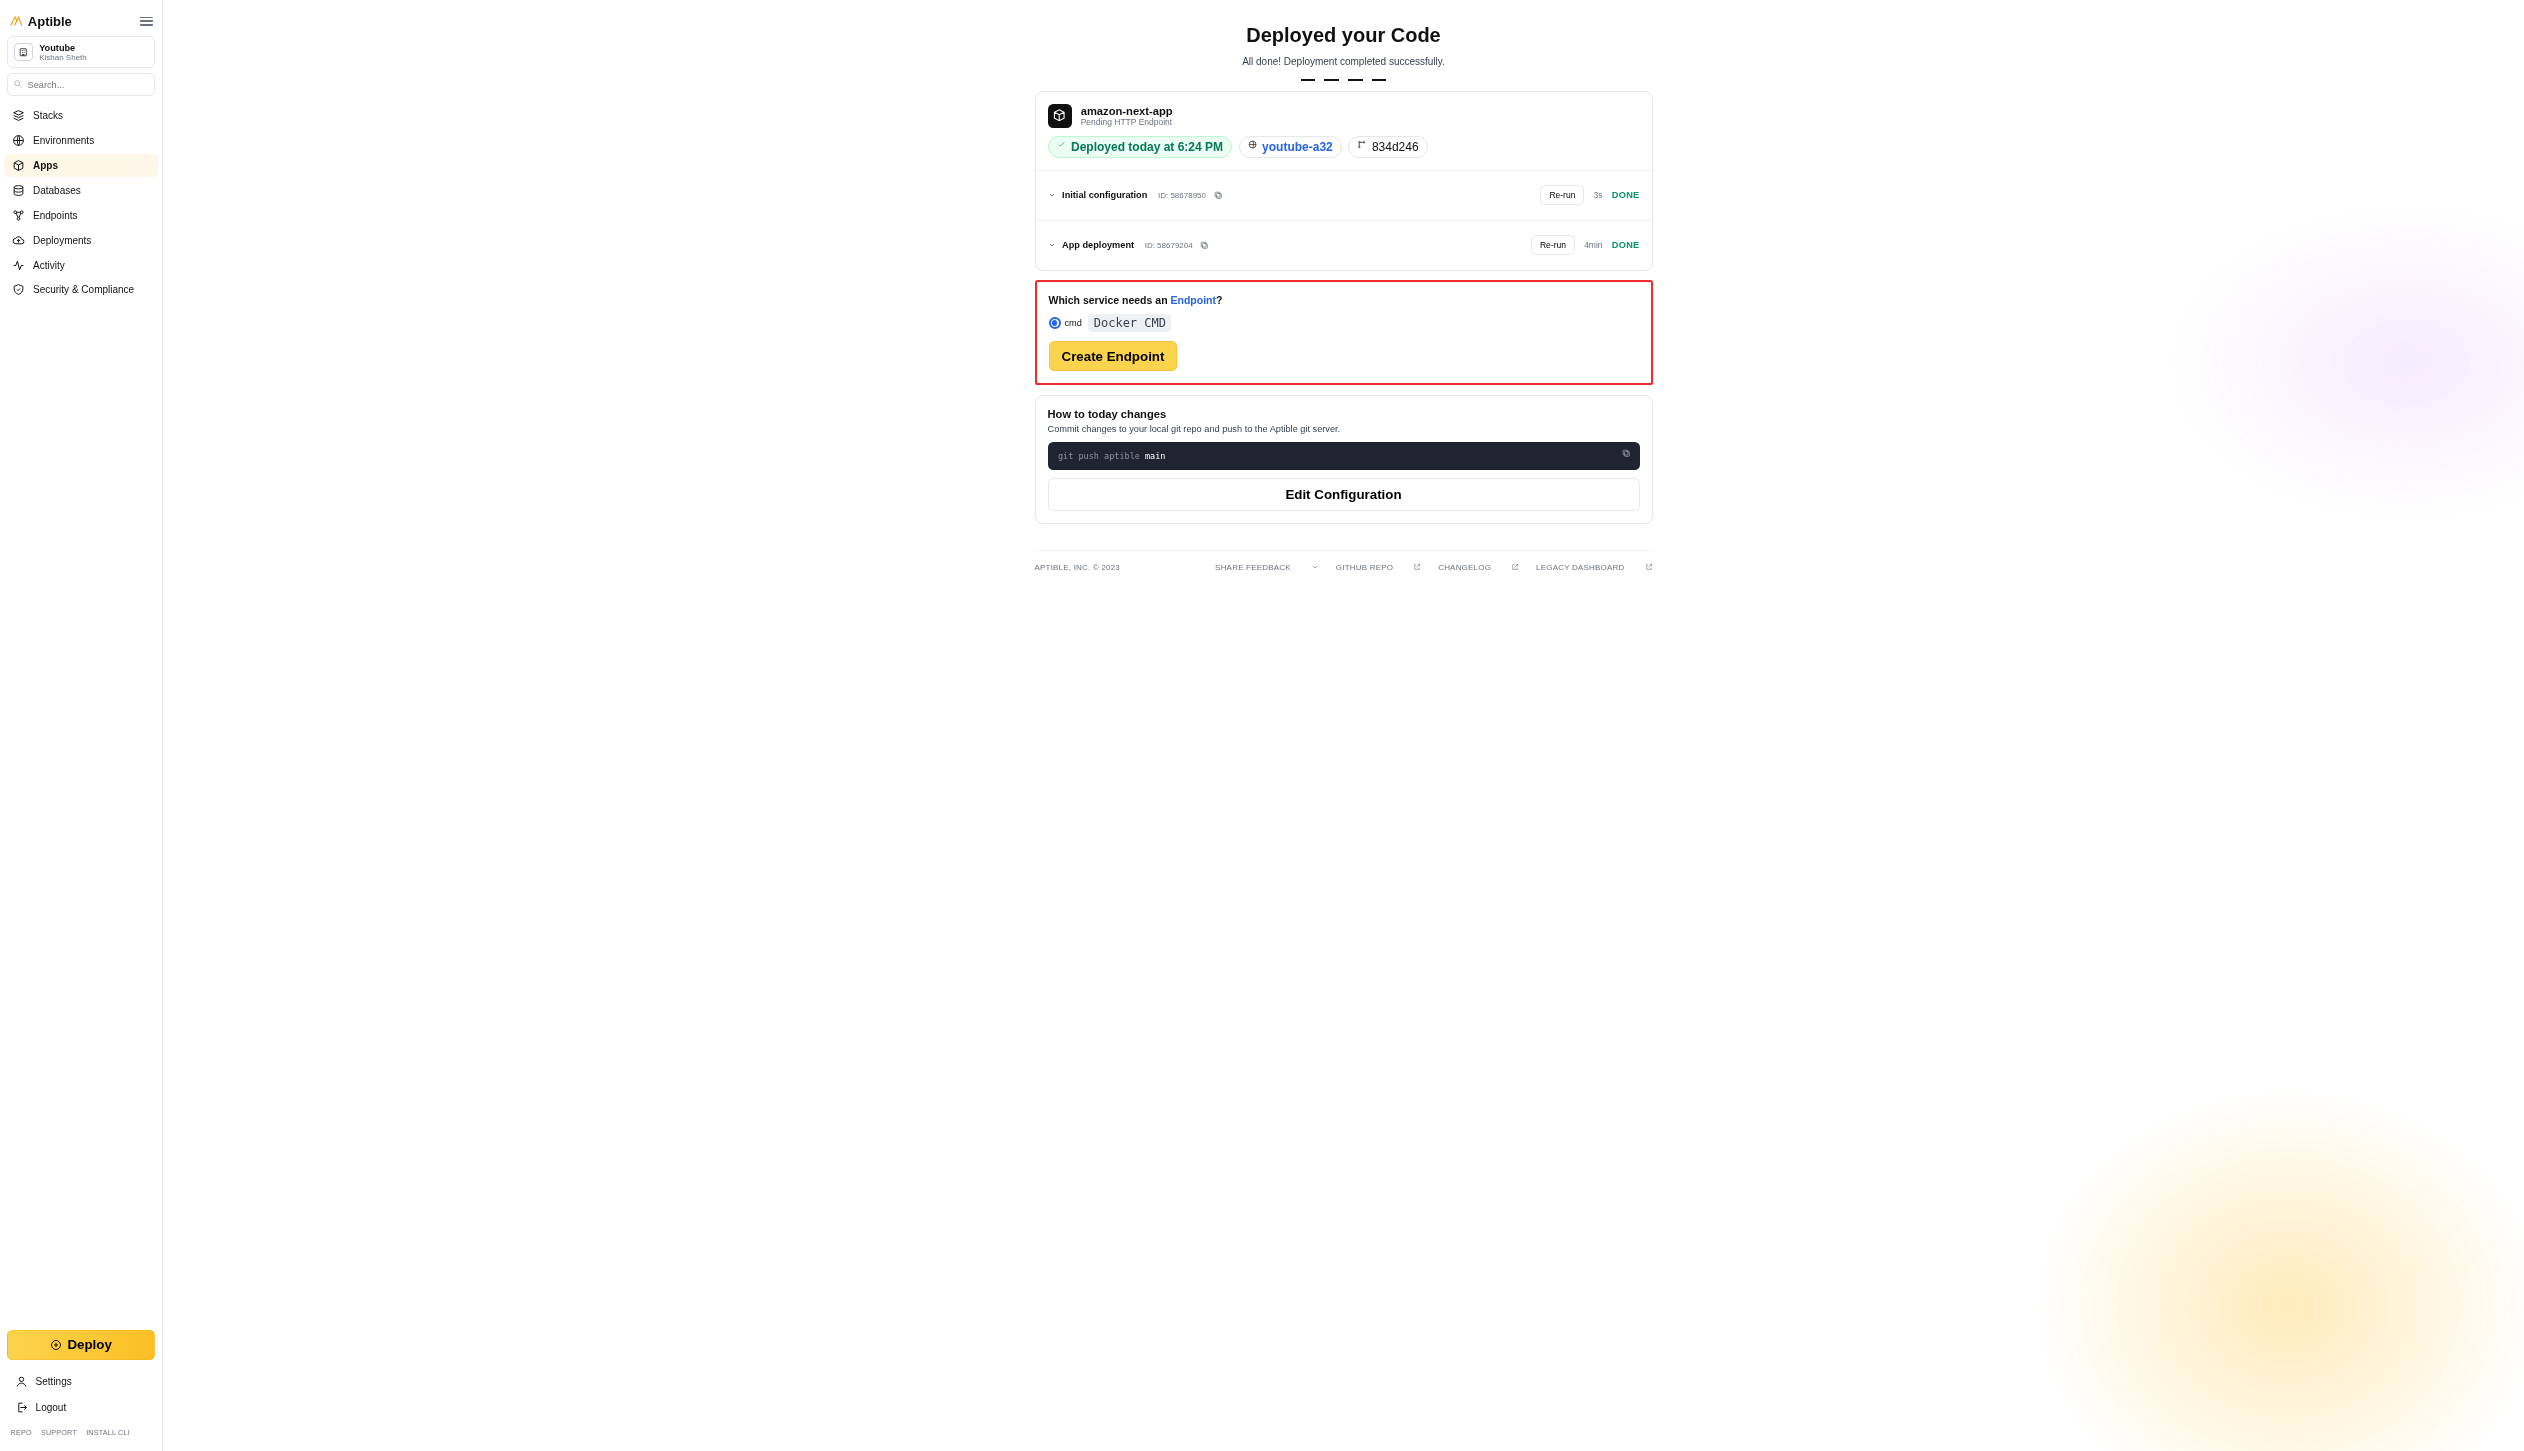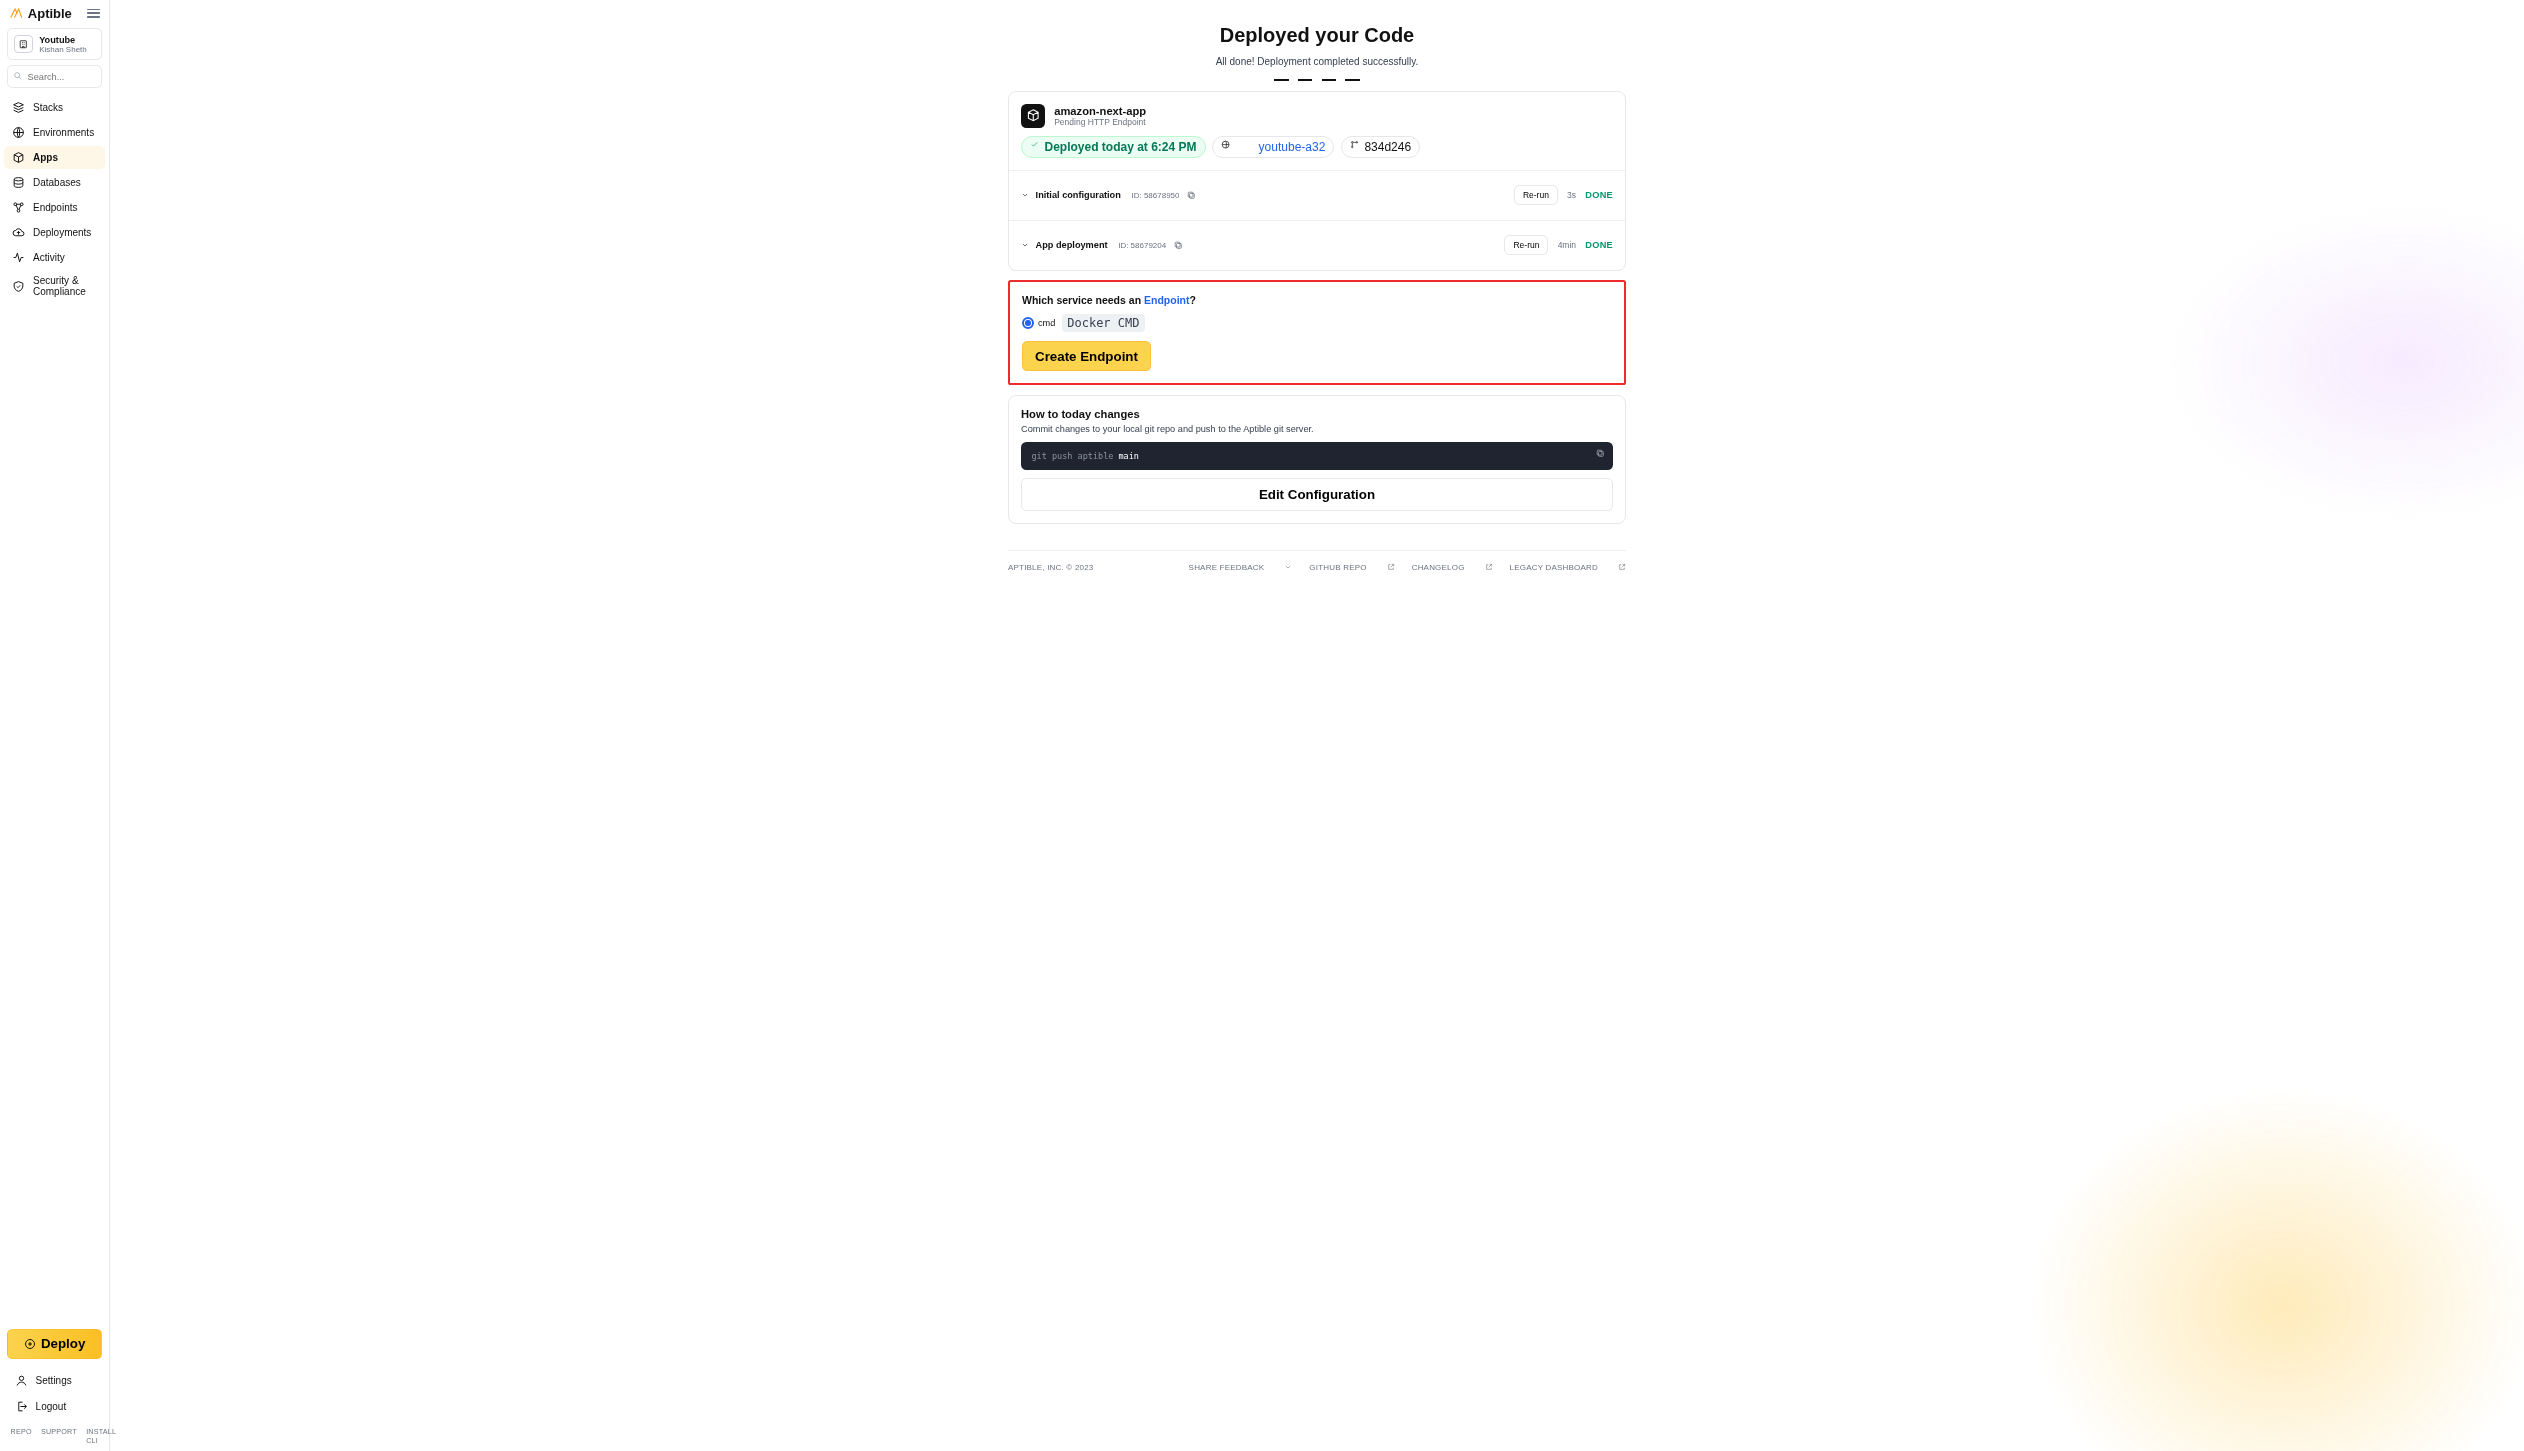--- a/index.html
+++ b/index.html
@@ -1,18 +1,18 @@
 <!DOCTYPE html>
 <html style="font-size:10.5px"><head>
 <meta charset="utf-8">
 <style>
 * { box-sizing: border-box; margin: 0; padding: 0; }
 body { font-family: -apple-system, BlinkMacSystemFont, "Segoe UI", Helvetica, Arial, sans-serif; font-size: 9.2px; color: #111; background: #fff; }
 .app { display: flex; height: 100vh; }
-.sidebar { width: 110px; border-right: 0.7px solid #e5e7eb; display: flex; flex-direction: column; padding: 3px 4px; }
+.sidebar { width: 163px; border-right: 0.7px solid #e5e7eb; display: flex; flex-direction: column; padding: 11px 4px; }
 .sidebar-header { display: flex; align-items: center; justify-content: space-between; padding: 2.6px 5.3px 6.6px; }
 .logo { display: flex; align-items: center; gap: 4px; font-weight: 700; font-size: 13px; }
 .logo svg { width: 14.5px; height: 14.5px; }
 .hamburger { width: 13px; height: 9.2px; display: flex; flex-direction: column; justify-content: space-between; cursor: pointer; }
 .hamburger span { height: 1.3px; background:#6b7280; border-radius:0.7px; }
 .org-card { border:0.7px solid #e5e7eb; border-radius:5.3px; padding:5.3px 6.6px; margin: 1.3px 2.6px 5.3px; display:flex; gap:6.6px; align-items:center; }
 .org-icon { width:18.4px; height:18.4px; border:0.7px solid #d1d5db; border-radius:4px; display:flex; align-items:center; justify-content:center; }
 .org-name { font-weight:600; font-size:9.2px; }
 .org-sub { color:#6b7280; font-size:8px; }
 .search-wrap { margin: 0 2.6px 6.6px; }
@@ -43,21 +43,21 @@
 
 .card { background:#fff; border:0.7px solid #e5e7eb; border-radius:8px; padding:12px 12px; margin-top:9.2px; }
 .app-head { display:flex; gap:9.2px; align-items:center; }
 .app-icon { width:24px; height:24px; background:#111; border-radius:5.3px; display:flex; align-items:center; justify-content:center; color:#fff; }
 .app-icon svg { width:14.5px; height:14.5px; }
 .app-name { font-weight:700; font-size:11.2px; }
 .app-sub { color:#6b7280; font-size:8.5px; }
 .badges { display:flex; gap:6.6px; margin-top:8px; flex-wrap:wrap; }
 .badge { border:0.7px solid #e5e7eb; border-radius:657px; padding:3.3px 8px; font-size:12px; display:inline-flex; align-items:flex-start; gap:5.3px; }
 .badge.green { background:#ecfdf3; border-color:#bbf7d0; color:#047857; font-weight:600; }
-.badge .link { color:#2563eb; font-weight:400;margin-left:23px; }
+.badge .link { color:#2563eb; font-weight:700; }
 .divider { height:0.7px; background:#eef0f3; margin:12px -12px; }
 
 .step-row { display:flex; align-items:center; justify-content:space-between; padding:2.6px 0; }
 .step-left { display:flex; align-items:center; gap:6.6px; font-weight:700; }
 .step-left .chev { width:8px; height:8px; }
 .step-id { color:#6b7280; font-weight:400; font-size:8px; margin-left:4px; }
 .copy-icon { width:10.5px; height:10.5px; color:#6b7280; }
 .step-right { display:flex; align-items:center; gap:9.2px; }
 .rerun-btn { border:0.7px solid #e5e7eb; background:#fff; border-radius:5.3px; padding:4px 8px; font-size:8.5px; cursor:pointer; }
 .dur { color:#6b7280; font-size:8.5px; }

